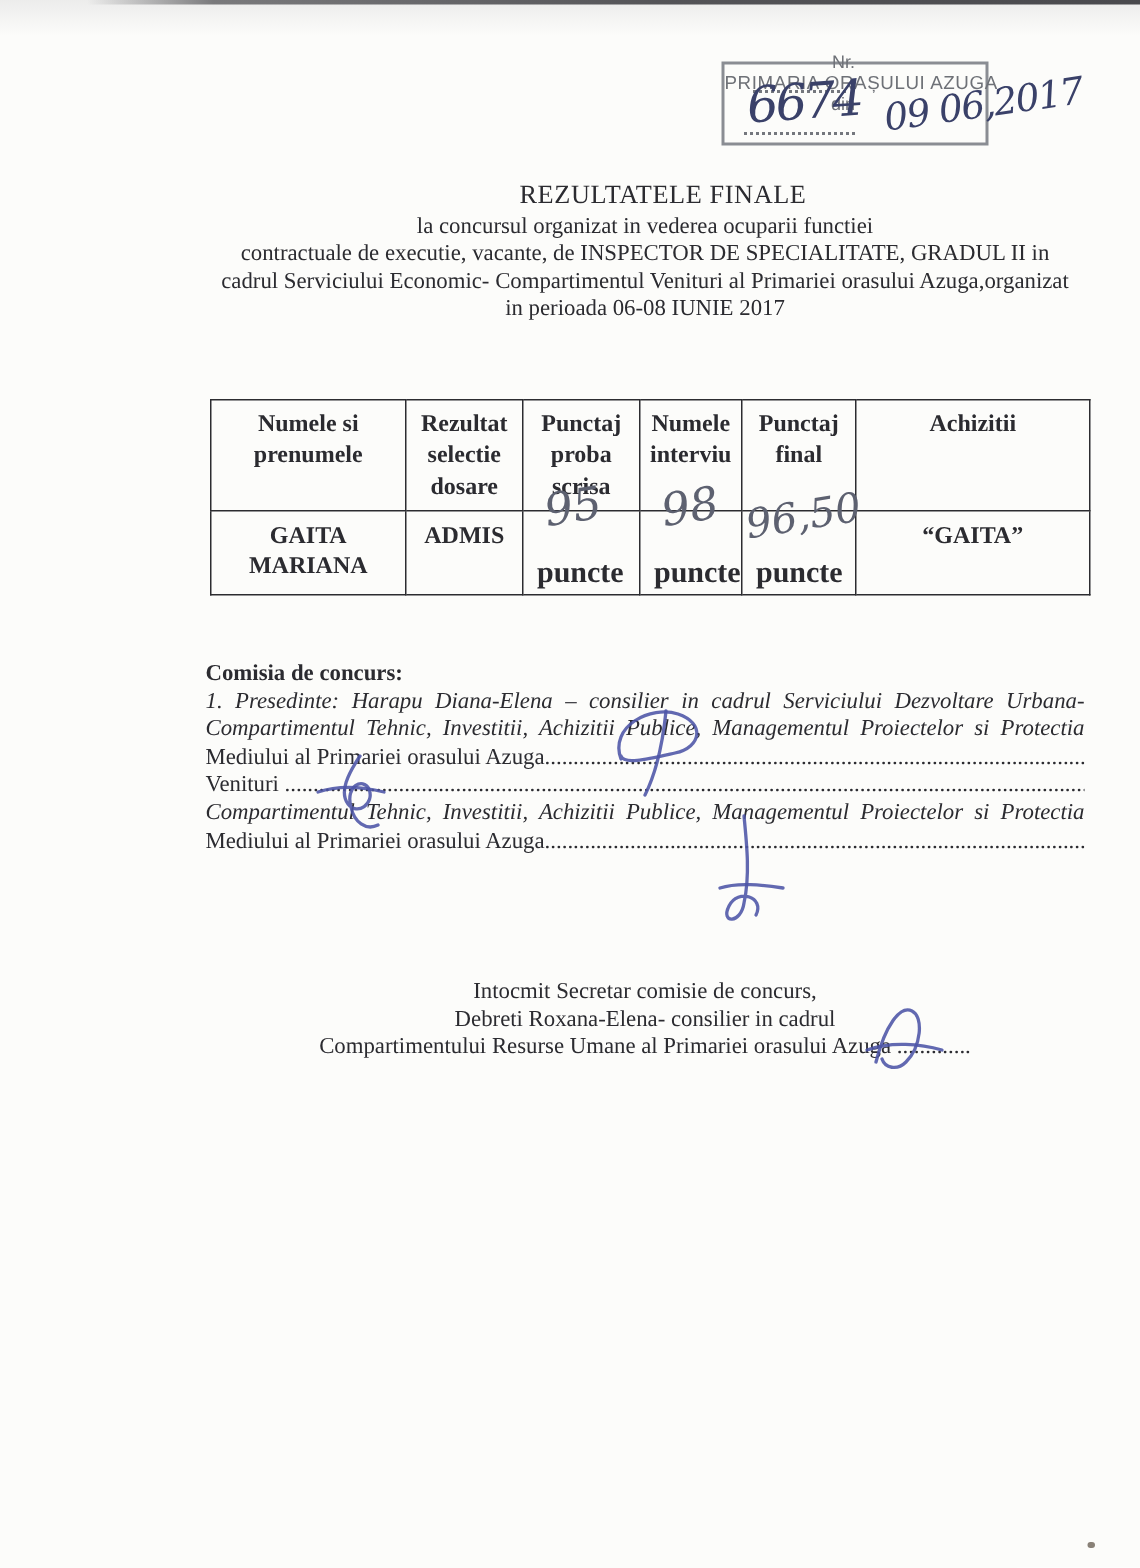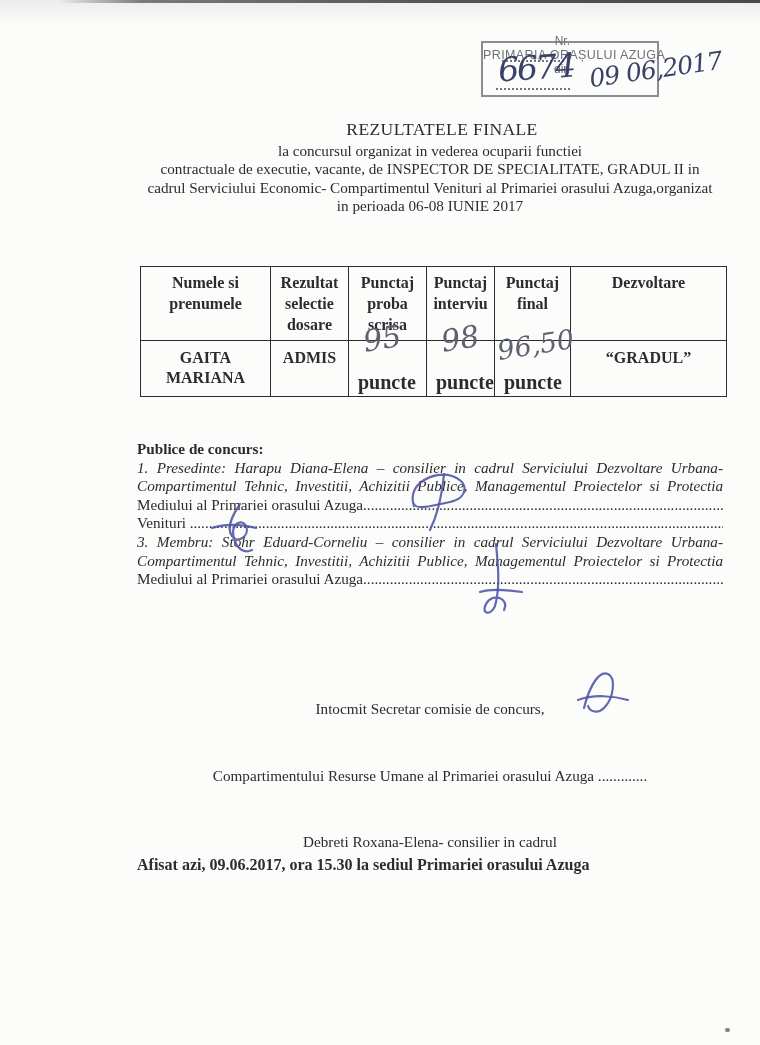--- a/index.html
+++ b/index.html
@@ -48,21 +48,21 @@
   .score-unit{position:absolute;left:9px;bottom:2px;font-size:20px;font-weight:bold;}
 
   
   .commission{position:absolute;top:440px;left:137px;width:586px;font-size:15.2px;line-height:18.6px;}
   .comm-heading{font-weight:bold;}
   .line{white-space:nowrap;overflow:hidden;height:18.6px;}
   .line.just{white-space:normal;text-align:justify;text-align-last:justify;font-style:italic;}
 
   
   .secretary{position:absolute;top:652px;left:137px;width:586px;font-size:15.2px;line-height:18.6px;}
-  .sec-line{text-align:center;white-space:nowrap;overflow:hidden;margin-top:48px;}
+  .sec-line{text-align:center;white-space:nowrap;overflow:hidden;}
 
   
   .footer-line{position:absolute;top:856px;left:137px;width:600px;font-size:16px;font-weight:bold;}
 
   .sig{position:absolute;}
   .sig path{fill:none;stroke:#4c54a6;stroke-width:2.2;stroke-linecap:round;opacity:.88;}
 </style>
 </head>
 <body>
 
@@ -98,62 +98,60 @@
         <col style="width:78px">
       <col style="width:68px">
         <col style="width:76px">
         <col style="width:156px">
     </colgroup>
     <tbody>
         <tr class="hdr-row">
       <th>Numele si prenumele</th>
       <th>Rezultat selectie dosare</th>
       <th>Punctaj proba scrisa</th>
-      <th>Punctaj interviu</th>
+      <th>Numele interviu</th>
       <th>Punctaj final</th>
-      <th>Dezvoltare</th>
+      <th>Achizitii</th>
     </tr>
     <tr class="data-row">
       <td class="cell-name">GAITA MARIANA</td>
       <td class="cell-dosare">ADMIS</td>
       <td class="score-cell">
         <span class="hand-score">95</span>
         <span class="score-unit">puncte</span>
       </td>
       <td class="score-cell">
         <span class="hand-score">98</span>
         <span class="score-unit">puncte</span>
       </td>
       <td class="score-cell">
         <span class="hand-score wide">96,50</span>
         <span class="score-unit">puncte</span>
       </td>
-      <td class="cell-result">“GRADUL”</td>
+      <td class="cell-result">“GAITA”</td>
     </tr>
   </tbody>
     </table>
 
   <div class="commission">
-    <div class="comm-heading">Publice de concurs:</div>
+    <div class="comm-heading">Comisia de concurs:</div>
     <div class="line just">1. Presedinte: Harapu Diana-Elena – consilier in cadrul Serviciului Dezvoltare Urbana-</div>
     <div class="line just">Compartimentul Tehnic, Investitii, Achizitii Publice, Managementul Proiectelor si Protectia</div>
     <div class="line">Mediului al Primariei orasului Azuga........................................................................................................................................</div>
     <div class="line">Venituri ........................................................................................................................................................................................</div>
-    <div class="line just">3. Membru: Stohr Eduard-Corneliu – consilier in cadrul Serviciului Dezvoltare Urbana-</div>
     <div class="line just">Compartimentul Tehnic, Investitii, Achizitii Publice, Managementul Proiectelor si Protectia</div>
     <div class="line">Mediului al Primariei orasului Azuga........................................................................................................................................</div>
   </div>
 
   <div class="secretary">
     <div class="sec-line">Intocmit Secretar comisie de concurs,</div>
+    <div class="sec-line">Debreti Roxana-Elena- consilier in cadrul</div>
     <div class="sec-line">Compartimentului Resurse Umane  al Primariei orasului Azuga .............</div>
-    <div class="sec-line">Debreti Roxana-Elena- consilier in cadrul</div>
   </div>
 
-  <div class="footer-line">Afisat azi, 09.06.2017, ora 15.30 la sediul Primariei orasului Azuga</div>
 
   <svg class="sig" style="left:398px;top:466px;" width="80" height="72">
     <path d="M16,40 C8,18 36,4 54,10 C72,16 70,32 52,36 C34,40 18,44 16,38"></path>
     <path d="M46,8 C44,28 40,48 32,64"></path>
   </svg>
   <svg class="sig" style="left:206px;top:498px;" width="64" height="66">
     <path d="M34,6 C26,18 20,30 26,38 C32,46 44,38 40,28 C36,20 24,26 28,40 C30,50 38,56 46,52"></path>
     <path d="M6,30 C18,26 34,26 50,30"></path>
   </svg>
   <svg class="sig" style="left:468px;top:540px;" width="60" height="84">

